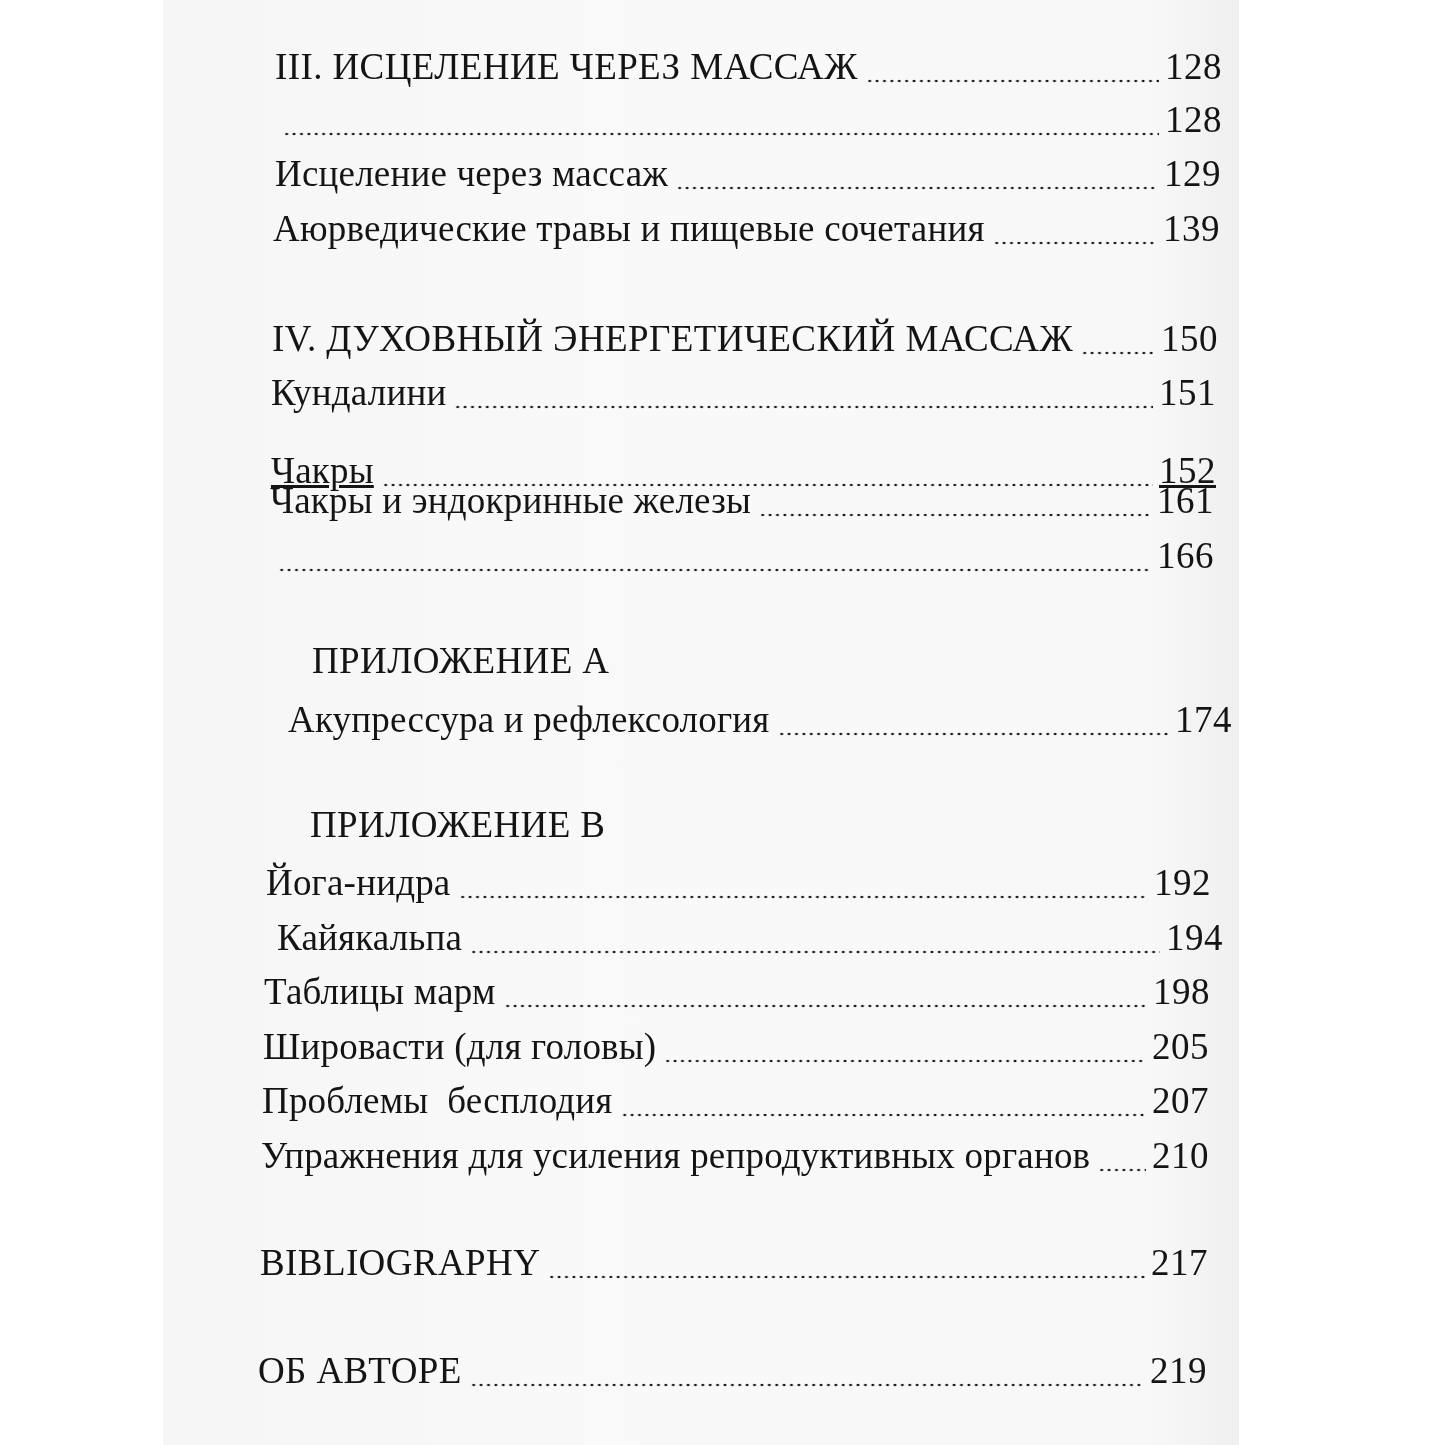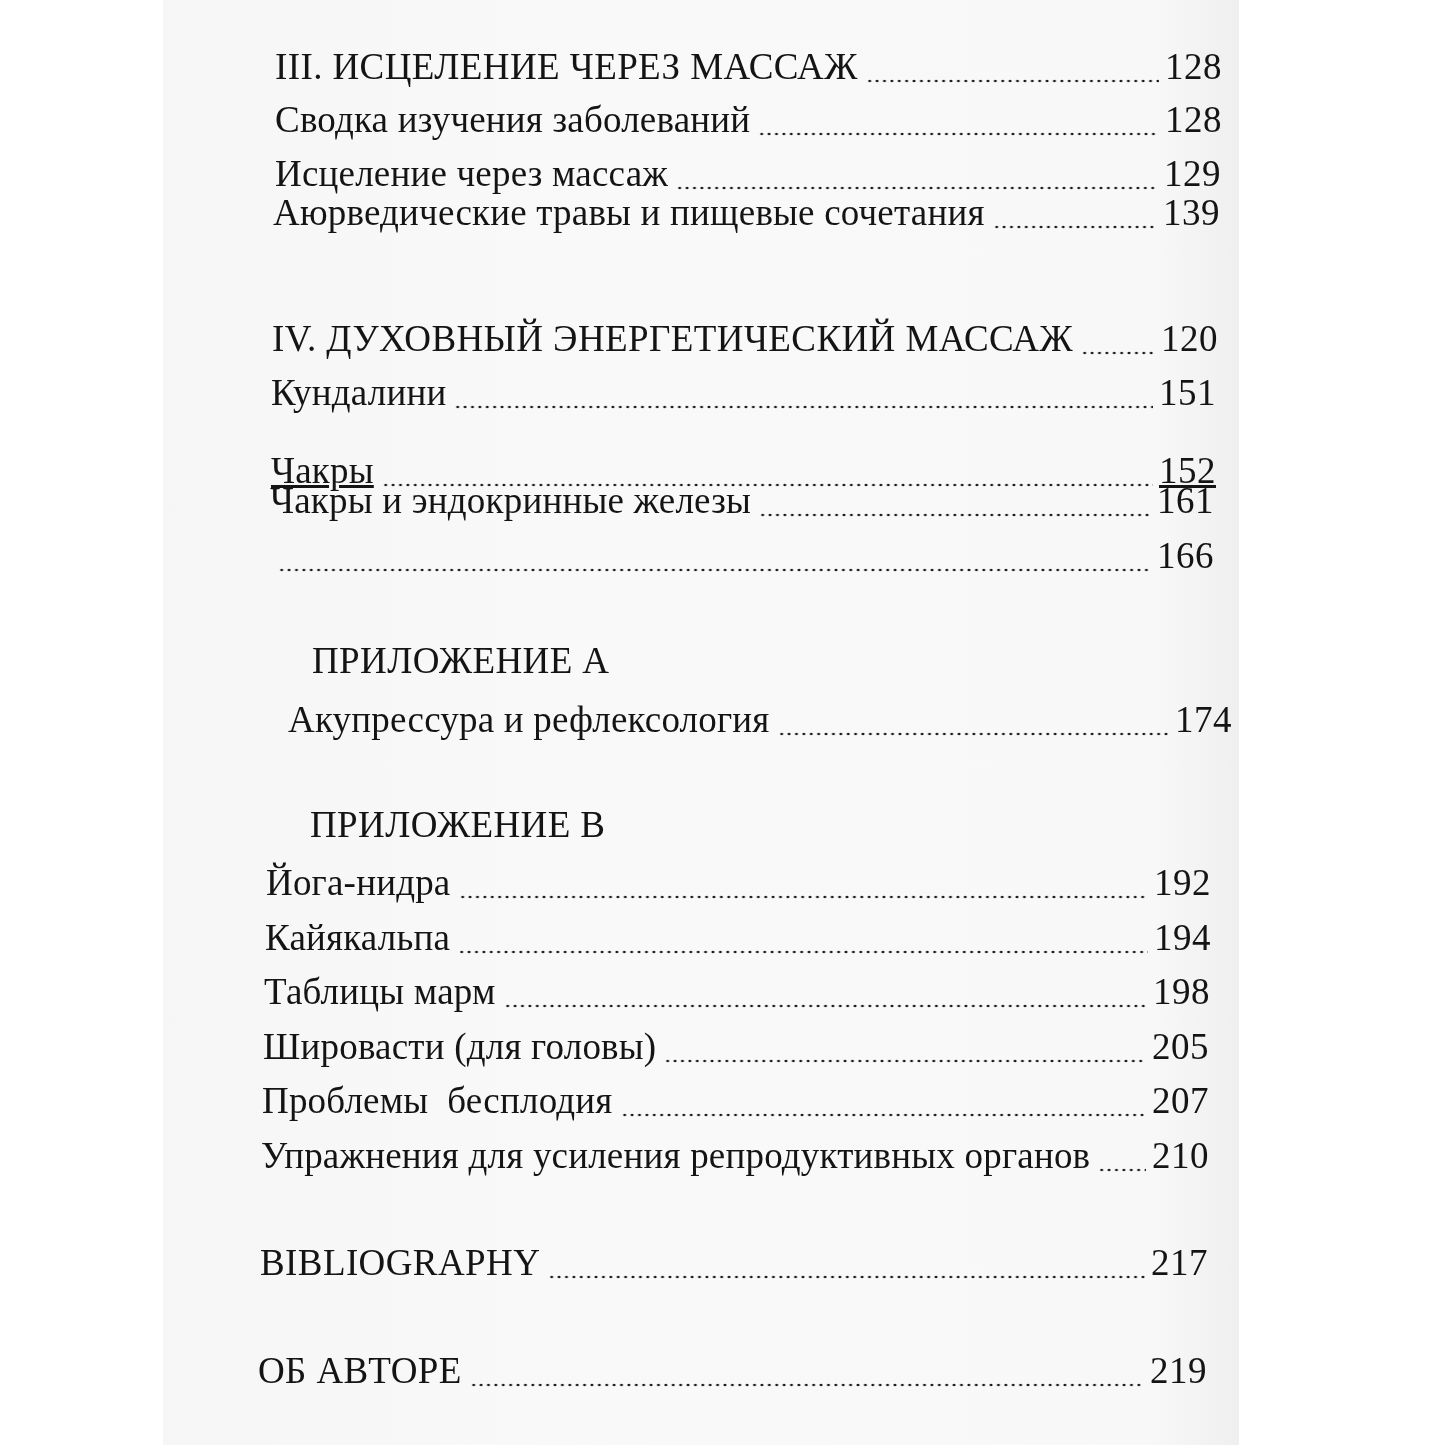--- a/index.html
+++ b/index.html
@@ -39,39 +39,38 @@
 <body>
 
 <div class="page"></div>
 
 <div class="toc-row" style="left:275px; top:44px; width:947px;">
   <span class="title heading-title">III. ИСЦЕЛЕНИЕ ЧЕРЕЗ МАССАЖ</span>
   <span class="leader"></span>
   <span class="num">128</span>
 </div>
 <div class="toc-row" style="left:275px; top:97px; width:947px;">
-  <span class="title">Сводка изучения заболеваний</span>
   <span class="leader"></span>
   <span class="num">128</span>
 </div>
 <div class="toc-row" style="left:275px; top:151px; width:946px;">
   <span class="title">Исцеление через массаж</span>
   <span class="leader"></span>
   <span class="num">129</span>
 </div>
-<div class="toc-row" style="left:273px; top:190px; width:947px;">
+<div class="toc-row" style="left:273px; top:206px; width:947px;">
   <span class="title">Аюрведические травы и пищевые сочетания</span>
   <span class="leader"></span>
   <span class="num">139</span>
 </div>
 
 <div class="toc-row" style="left:272px; top:316px; width:946px;">
   <span class="title heading-title">IV. ДУХОВНЫЙ ЭНЕРГЕТИЧЕСКИЙ МАССАЖ</span>
   <span class="leader"></span>
-  <span class="num">120</span>
+  <span class="num">150</span>
 </div>
 <div class="toc-row" style="left:271px; top:370px; width:945px;">
   <span class="title">Кундалини</span>
   <span class="leader"></span>
   <span class="num">151</span>
 </div>
 <div class="toc-row" style="left:271px; top:448px; width:945px;text-decoration:underline;">
   <span class="title">Чакры</span>
   <span class="leader"></span>
   <span class="num">152</span>
@@ -92,21 +91,21 @@
   <span class="leader"></span>
   <span class="num">174</span>
 </div>
 
 <div class="toc-heading-only" style="left:266px; top:802px;">ПРИЛОЖЕНИЕ В</div>
 <div class="toc-row" style="left:266px; top:860px; width:945px;">
   <span class="title">Йога-нидра</span>
   <span class="leader"></span>
   <span class="num">192</span>
 </div>
-<div class="toc-row" style="left:265px; top:915px; width:946px;">
+<div class="toc-row" style="left:277px; top:915px; width:946px;">
   <span class="title">Кайякальпа</span>
   <span class="leader"></span>
   <span class="num">194</span>
 </div>
 <div class="toc-row" style="left:264px; top:969px; width:946px;">
   <span class="title">Таблицы марм</span>
   <span class="leader"></span>
   <span class="num">198</span>
 </div>
 <div class="toc-row" style="left:263px; top:1024px; width:946px;">

